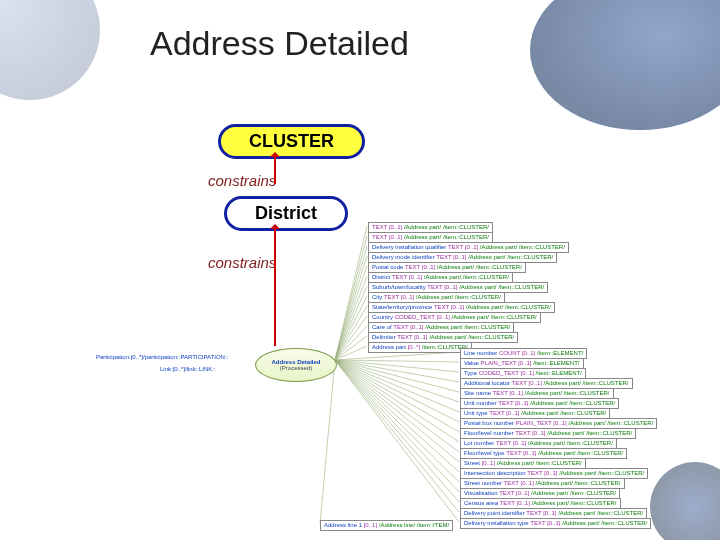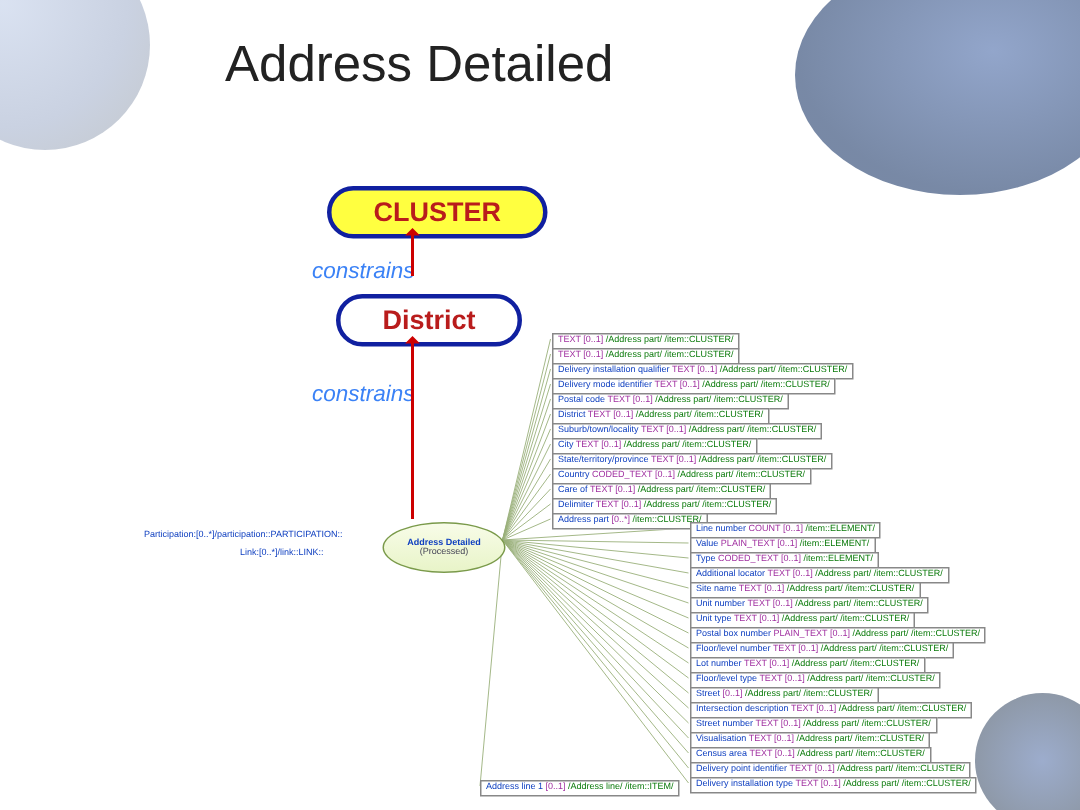--- a/index.html
+++ b/index.html
@@ -2,23 +2,23 @@
 <html><head>
 <meta charset="utf-8">
 <style>
   html,body{margin:0;padding:0;width:720px;height:540px;font-family:Arial,Helvetica,sans-serif;background:#fff;overflow:hidden}
   .slide{position:relative;width:720px;height:532px}
   
   .deco-tl{position:absolute;top:-40px;left:-40px;width:140px;height:140px;background:radial-gradient(circle at 30% 30%,#6a8bc8 0%,#2a4a8a 60%,#123 100%);border-radius:50%;opacity:.25}
   .deco-tr{position:absolute;top:-30px;right:-30px;width:220px;height:160px;background:radial-gradient(ellipse at 60% 40%,#4a6aa8 0%,#1e3a6a 70%);border-radius:50%;opacity:.6}
   .deco-br{position:absolute;bottom:-20px;right:-20px;width:90px;height:90px;background:radial-gradient(circle,#3a5a9a,#123);border-radius:50%;opacity:.5}
   .title{position:absolute;top:24px;left:150px;font-size:34px;color:#222}
-  .pill{position:absolute;background:#fff;border:3px solid #1020a0;border-radius:22px;padding:4px 28px;font-weight:bold;font-size:18px;color:#b91c1c;text-align:right}
+  .pill{position:absolute;background:#fff;border:3px solid #1020a0;border-radius:22px;padding:4px 28px;font-weight:bold;font-size:18px;color:#000000;text-align:right}
   .pill.yellow{background:#ffff40}
-  .lbl{position:absolute;font-size:15px;font-style:italic;color:#3b82f6}
+  .lbl{position:absolute;font-size:15px;font-style:italic;color:#7f1d1d}
   .arrow{position:absolute;width:2px;background:#c00}
   .arrow::before{content:"";position:absolute;top:-7px;left:-4px;border:5px solid transparent;border-bottom-color:#c00}
   
   .row{position:absolute;font-size:6px;white-space:nowrap;background:#fff;border:1px solid #888;padding:1px 3px;line-height:1.1;color:#333}
   .row .g{color:#0a7a0a}
   .row .b{color:#1040c0}
   .row .p{color:#a030a0}
   
   .origin{position:absolute;font-size:6px;white-space:nowrap;color:#a030a0}
   .origin .b{color:#1040c0}

